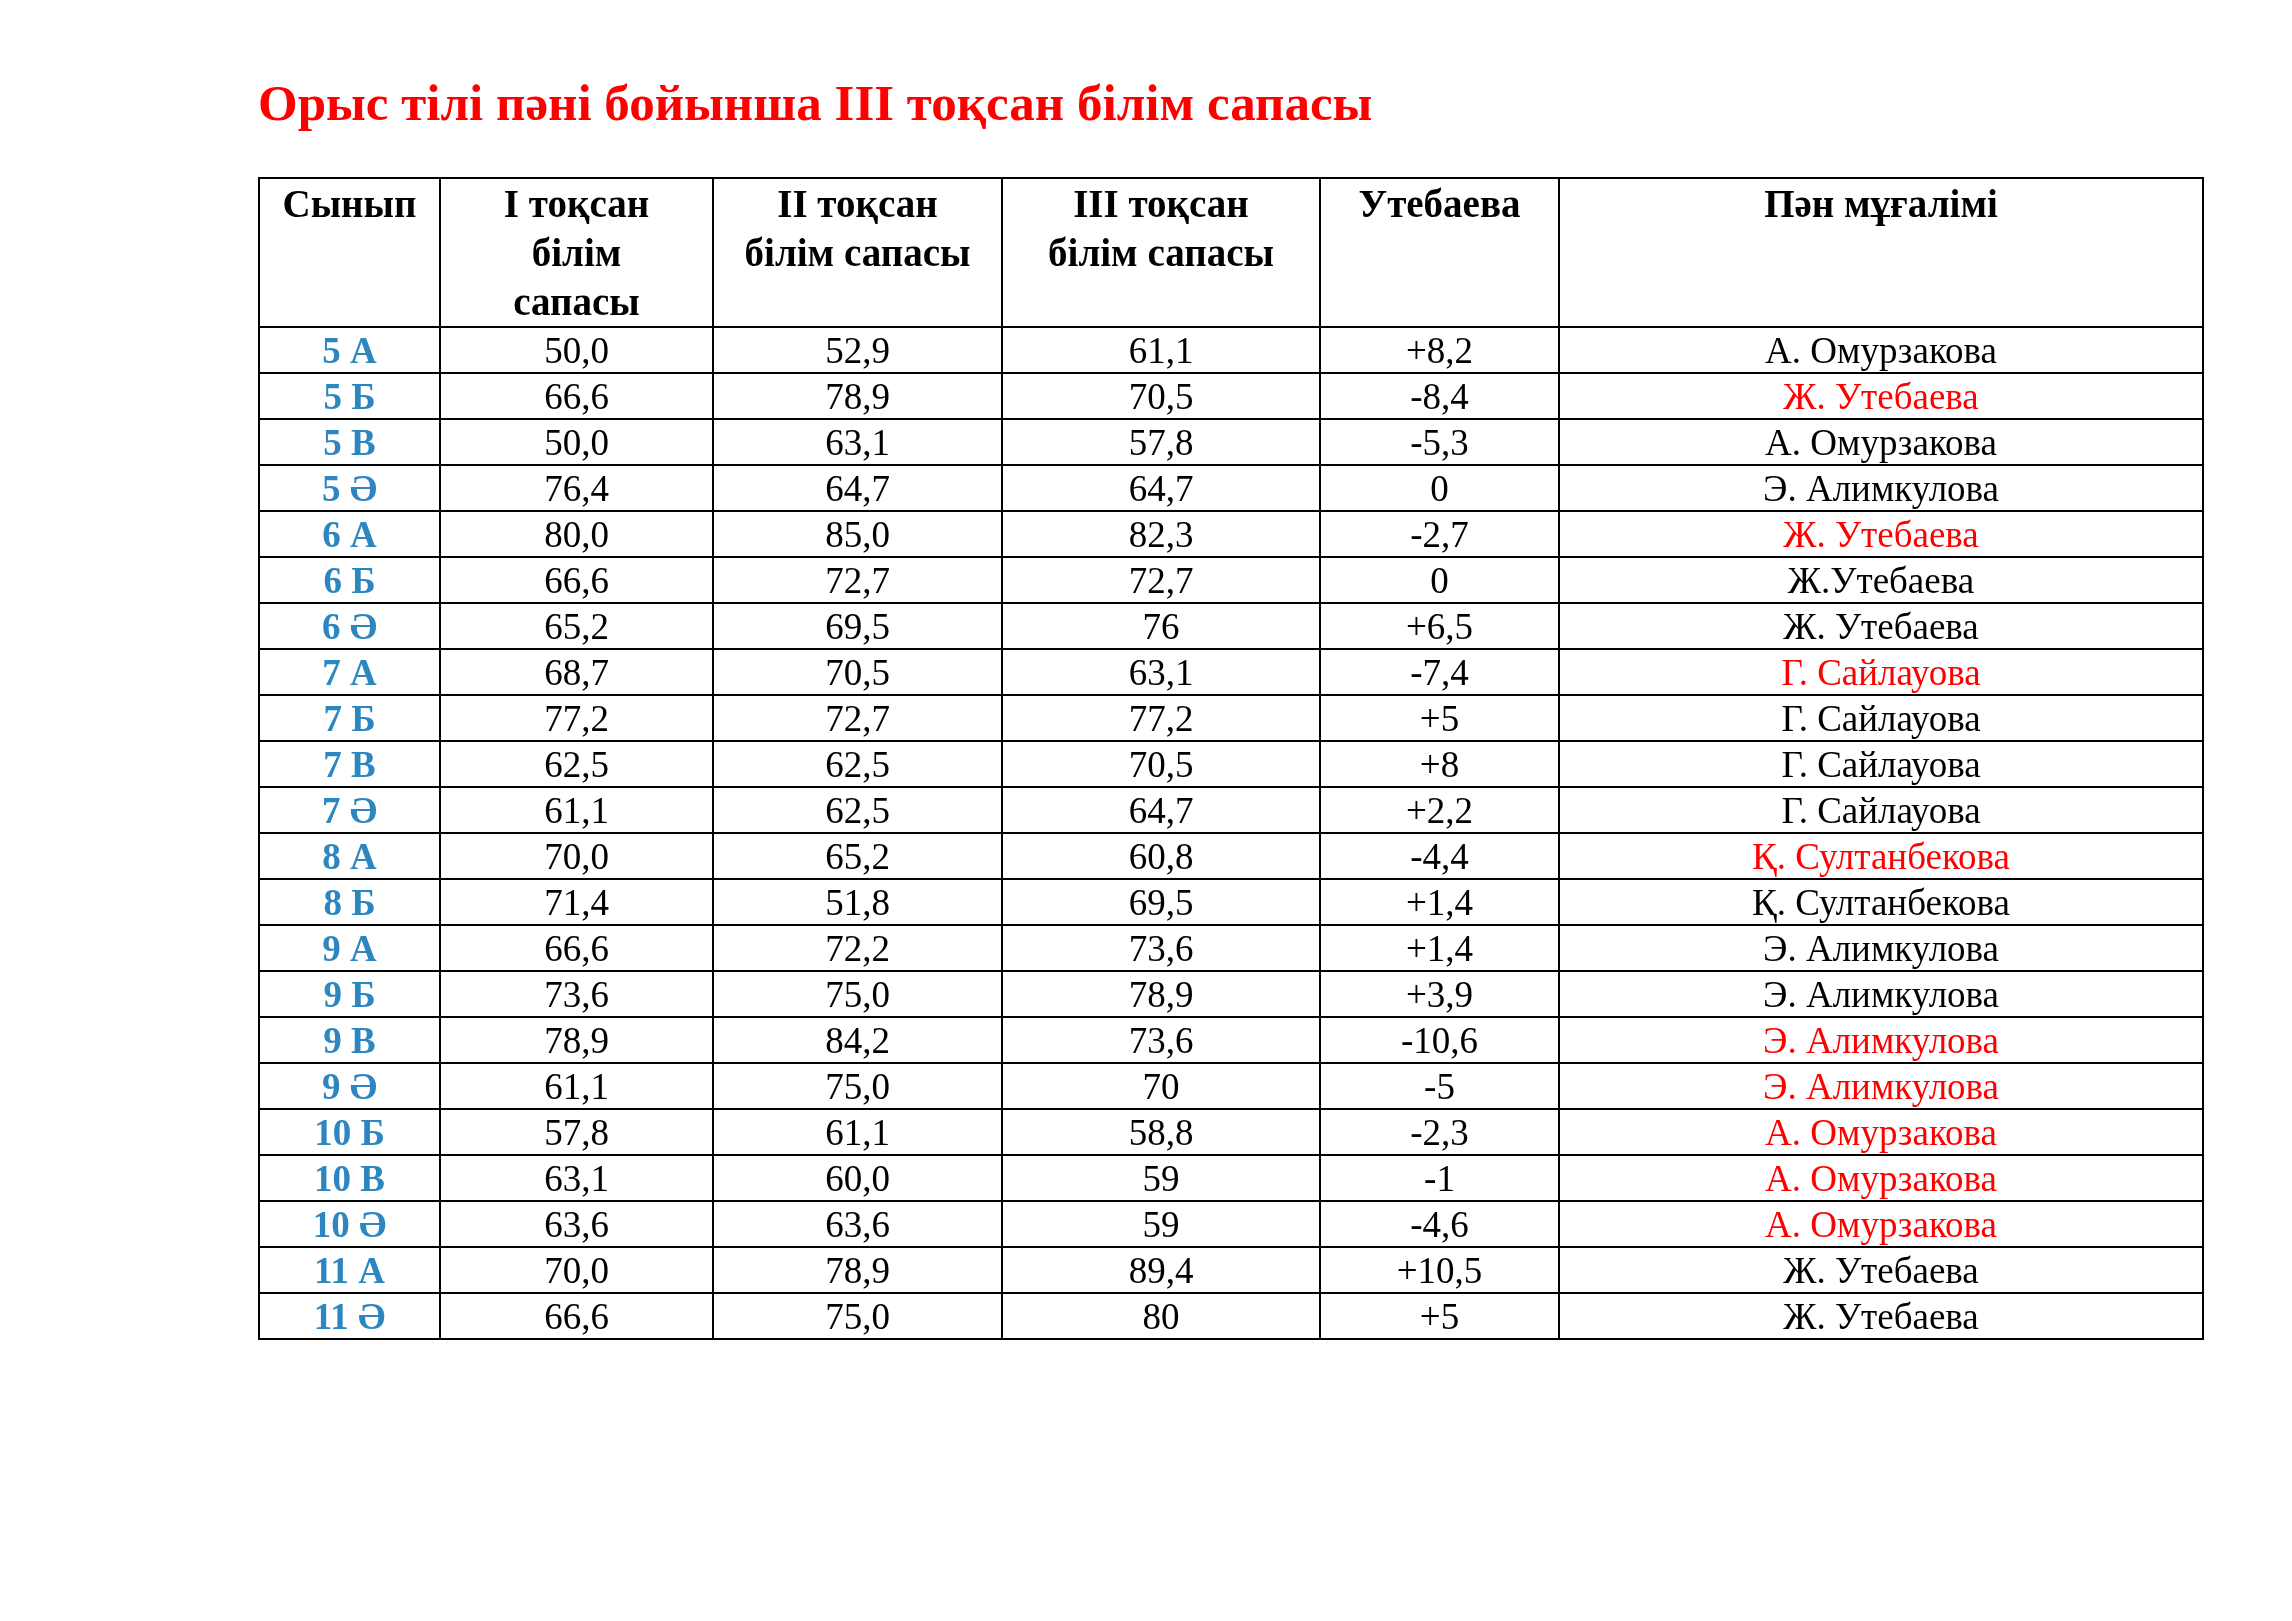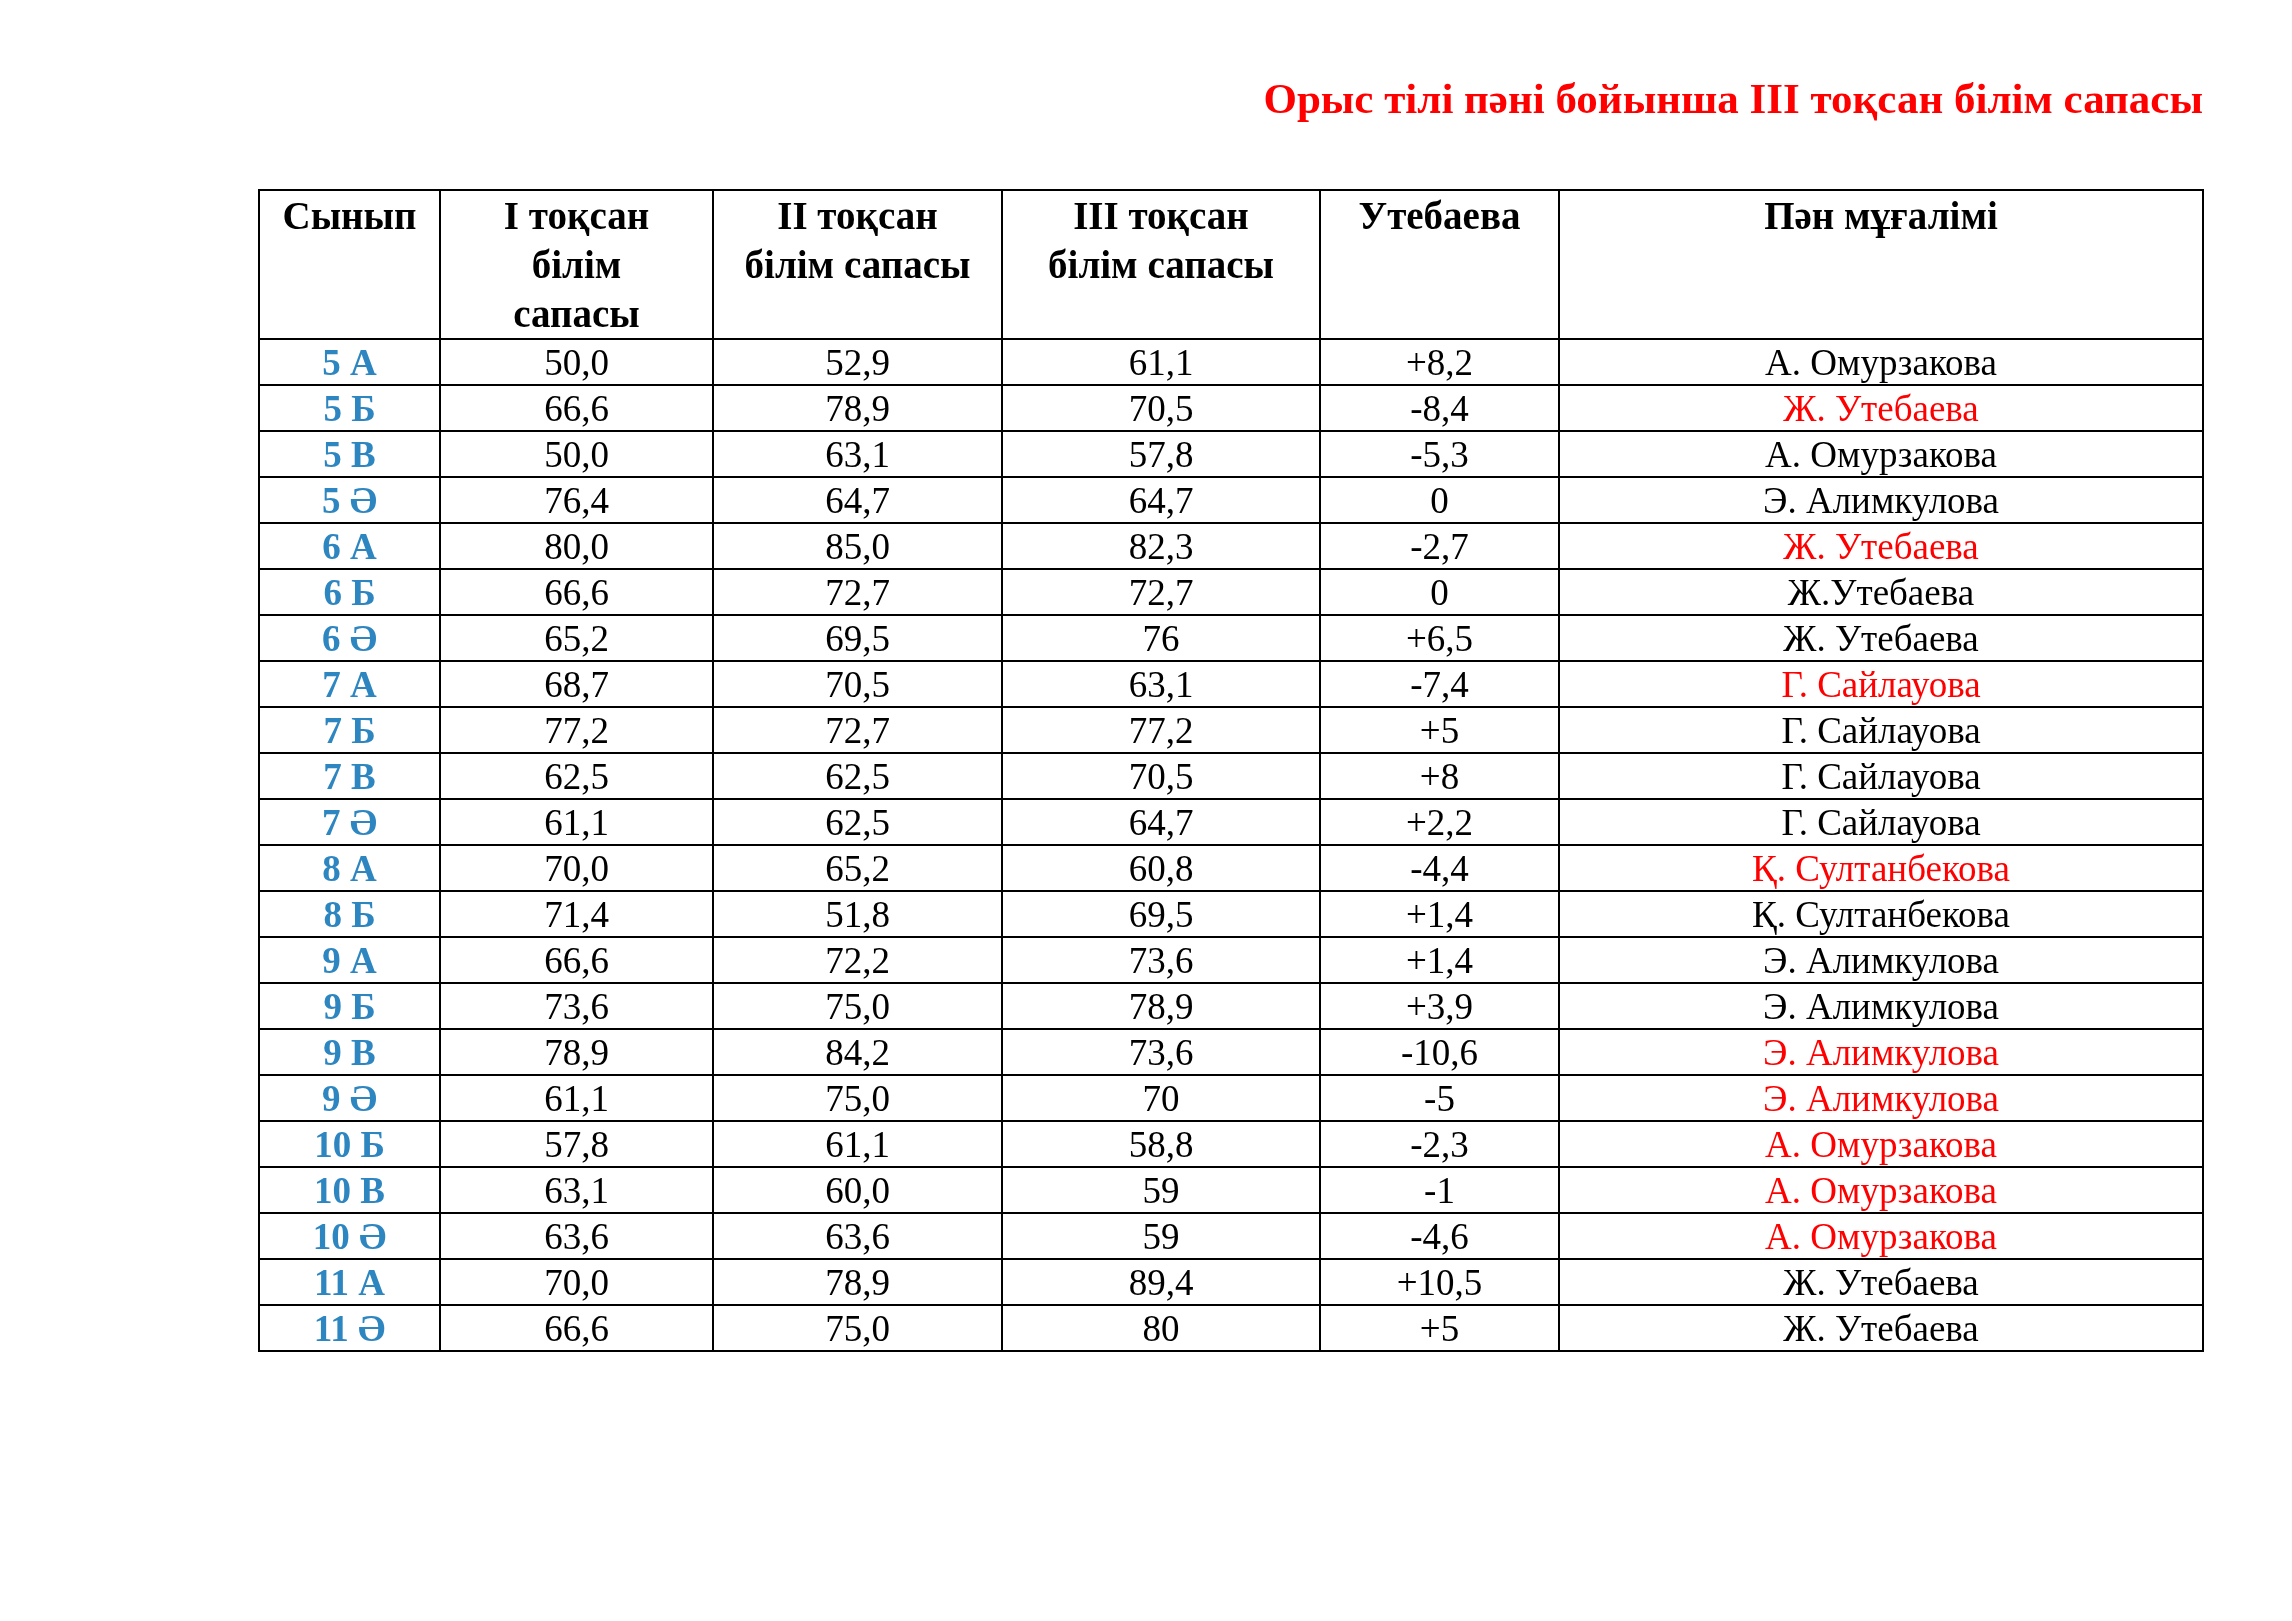--- a/index.html
+++ b/index.html
@@ -13,29 +13,29 @@
     height: 1621px;
     background: var(--bg-color, #ffffff);
     font-family: "Liberation Serif", "DejaVu Serif", serif;
     color: var(--text-color, #000000);
   }
   .title {
     position: absolute;
     left: 258px;
     top: 74px;
     width: 1945px;
-    text-align: right;
-    font-size: 43px;
+    text-align: left;
+    font-size: 51px;
     font-weight: bold;
     color: var(--title-color, #ff0000);
   }
   table.grades-table {
     position: absolute;
     left: 258px;
-    top: 189px;
+    top: 177px;
     width: 1945px;
     border-collapse: collapse;
     table-layout: fixed;
     border: 2.9px solid var(--border-color, #000000);
   }
   .grades-table th, .grades-table td {
     border: 2px solid var(--border-color, #000000);
     text-align: center;
     padding: 0;
     overflow: hidden;

